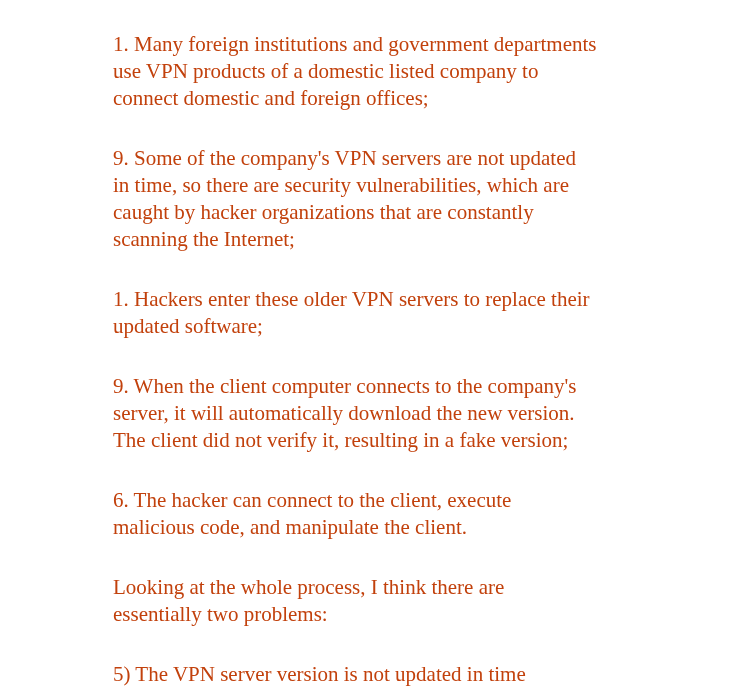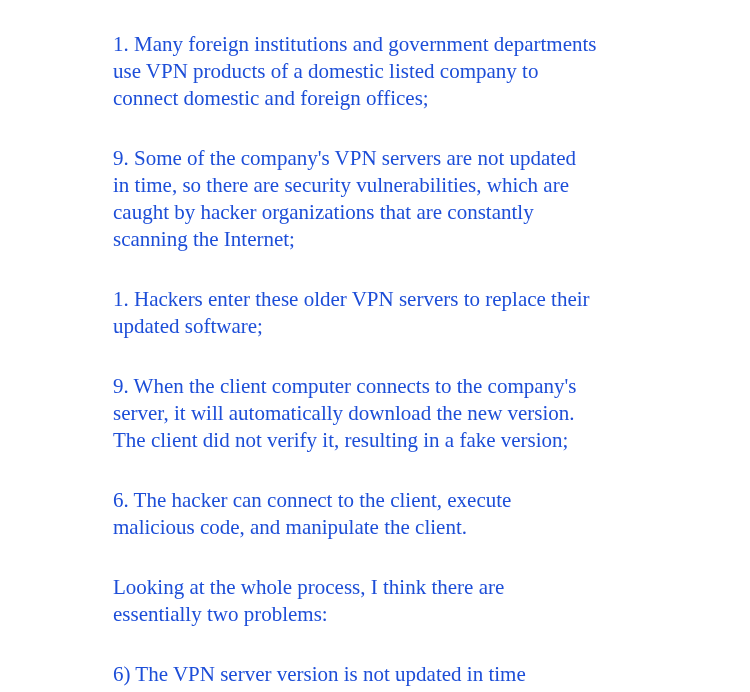--- a/index.html
+++ b/index.html
@@ -23,31 +23,31 @@
     color: #000000;
   }
   .para {
     margin: 0 0 33px 0;
     white-space: pre-line; 
   }
 </style>
 </head>
 <body>
 
-<div class="doc" style="background: rgb(255, 255, 255); color: #1d4ed8;">
+<div class="doc" style="background: rgb(255, 255, 255); color: #c2410c;">
     <p class="para">1. Many foreign institutions and government departments
 use VPN products of a domestic listed company to
 connect domestic and foreign offices;</p>
     <p class="para">9. Some of the company's VPN servers are not updated
 in time, so there are security vulnerabilities, which are
 caught by hacker organizations that are constantly
 scanning the Internet;</p>
     <p class="para">1. Hackers enter these older VPN servers to replace their
 updated software;</p>
     <p class="para">9. When the client computer connects to the company's
 server, it will automatically download the new version.
 The client did not verify it, resulting in a fake version;</p>
     <p class="para">6. The hacker can connect to the client, execute
 malicious code, and manipulate the client.</p>
     <p class="para">Looking at the whole process, I think there are
 essentially two problems:</p>
-    <p class="para">6) The VPN server version is not updated in time</p>
+    <p class="para">5) The VPN server version is not updated in time</p>
   </div>
 
 </body></html>

